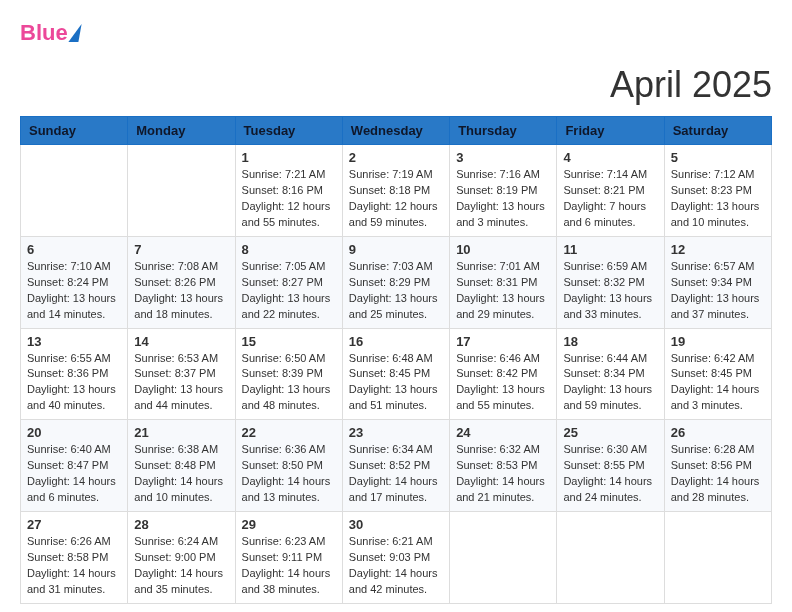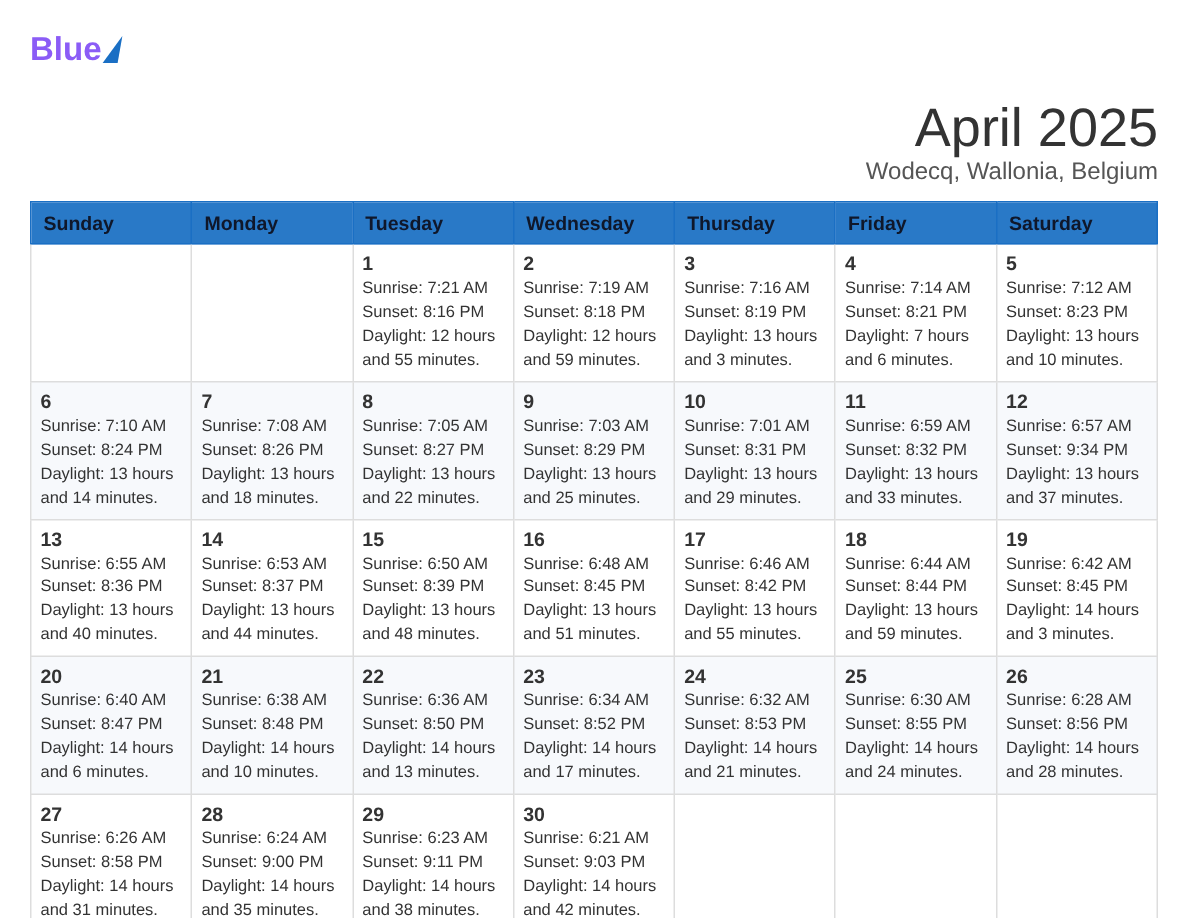--- a/index.html
+++ b/index.html
@@ -22,21 +22,21 @@
       align-items: flex-start;
     }
     .logo-text {
       display: flex;
       align-items: center;
       font-size: 22px;
       font-weight: bold;
       color: #333;
     }
     .logo-general { color: #333; }
-    .logo-blue { color: #8b5cf6; }
+    .logo-blue { color: #ec4899; }
     .logo-icon {
       width: 0;
       height: 0;
       border-left: 10px solid transparent;
       border-bottom: 18px solid #1a6fc4;
       display: inline-block;
       margin-left: 2px;
       transform: skewX(-10deg);
     }
     .title-section {
@@ -92,21 +92,20 @@
 
 <div class="header">
   <div class="logo">
     <div class="logo-text">
       <span class="logo-blue">Blue</span>
       <span class="logo-icon"></span>
     </div>
   </div>
   <div class="title-section">
     <div class="month-title">April 2025</div>
-    <div class="location">Wodecq, Wallonia, Belgium</div>
   </div>
 </div>
 
 <table class="calendar">
   <thead>
     <tr>
     <th>Sunday</th>
         <th>Monday</th>
         <th>Tuesday</th>
         <th>Wednesday</th>
@@ -256,21 +255,21 @@
           <div class="cell-content">
             <div>Sunrise: 6:46 AM</div>
             <div>Sunset: 8:42 PM</div>
             <div>Daylight: 13 hours and 55 minutes.</div>
           </div>
         </td>
         <td>
           <div class="day-number">18</div>
           <div class="cell-content">
             <div>Sunrise: 6:44 AM</div>
-            <div>Sunset: 8:44 PM</div>
+            <div>Sunset: 8:34 PM</div>
             <div>Daylight: 13 hours and 59 minutes.</div>
           </div>
         </td>
         <td>
           <div class="day-number">19</div>
           <div class="cell-content">
             <div>Sunrise: 6:42 AM</div>
             <div>Sunset: 8:45 PM</div>
             <div>Daylight: 14 hours and 3 minutes.</div>
           </div>

